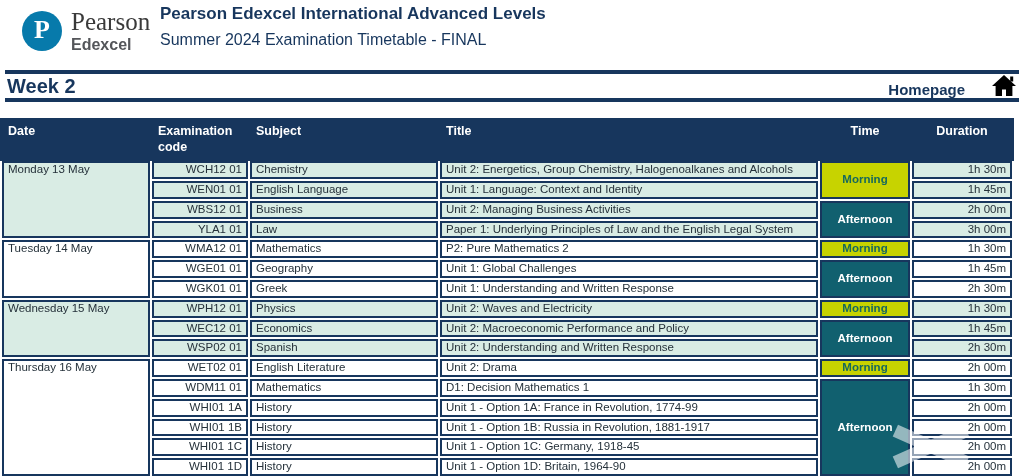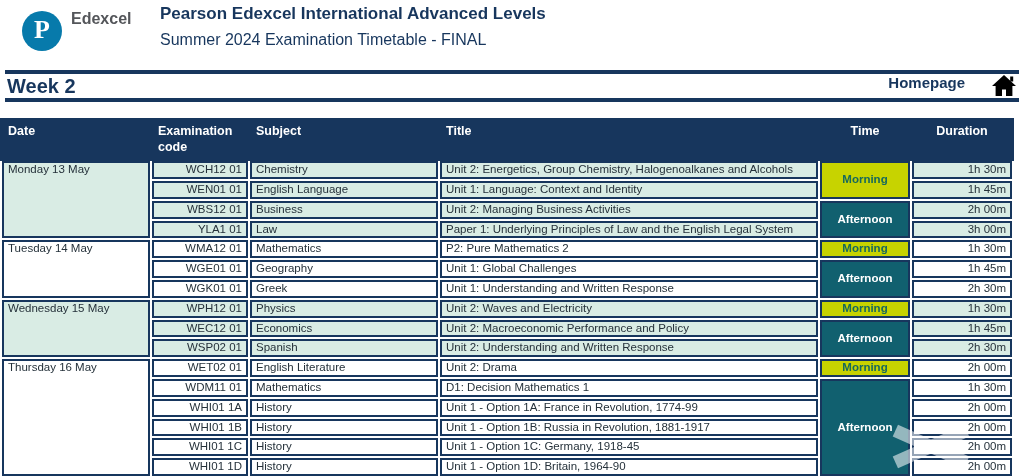--- a/index.html
+++ b/index.html
@@ -29,21 +29,21 @@
   .brand-edexcel{font-size:16px;font-weight:bold;color:var(--brand-gray);margin-top:1px;}
   .doc-titles{position:absolute;left:160px;top:4px;}
   .doc-title{color:var(--navy);font-weight:bold;font-size:17px;line-height:1.2;}
   .doc-subtitle{color:var(--navy);font-size:16px;margin-top:7px;}
   
   .week-band{
     margin:8px 5px 0 5px;border-top:4px solid var(--navy);border-bottom:4px solid var(--navy);
     display:flex;align-items:center;justify-content:space-between;padding:3px 2px 3px 2px;height:32px;
   }
   .week-label{color:var(--navy);font-weight:bold;font-size:20px;}
-  .homepage{display:flex;align-items:flex-start;gap:26px;cursor:pointer;}
+  .homepage{display:flex;align-items:flex-end;gap:26px;cursor:pointer;}
   .homepage-label{color:var(--navy);font-weight:bold;font-size:15px;}
   .home-icon svg{display:block;}
   
   .tt-wrap{margin:16px 5px 0 0;}
   table.tt{
     border-collapse:separate;border-spacing:2px;table-layout:fixed;width:1014px;
   }
   table.tt th{
     background:var(--navy);border:2px solid var(--navy);box-shadow:0 0 0 2px var(--navy);
     color:#fff;font-weight:bold;font-size:12.5px;text-align:left;
@@ -69,20 +69,21 @@
 </style>
 </head>
 <body>
 
 <div class="top-header">
   <div class="brand">
     <div class="logo-circle">
       <span>P</span>
     </div>
     <div class="brand-text">
+      <div class="brand-pearson">Pearson</div>
       <div class="brand-edexcel">Edexcel</div>
     </div>
   </div>
   <div class="doc-titles">
     <div class="doc-title">Pearson Edexcel International Advanced Levels</div>
     <div class="doc-subtitle">Summer 2024 Examination Timetable - FINAL</div>
   </div>
 </div>
 
 <div class="week-band">

